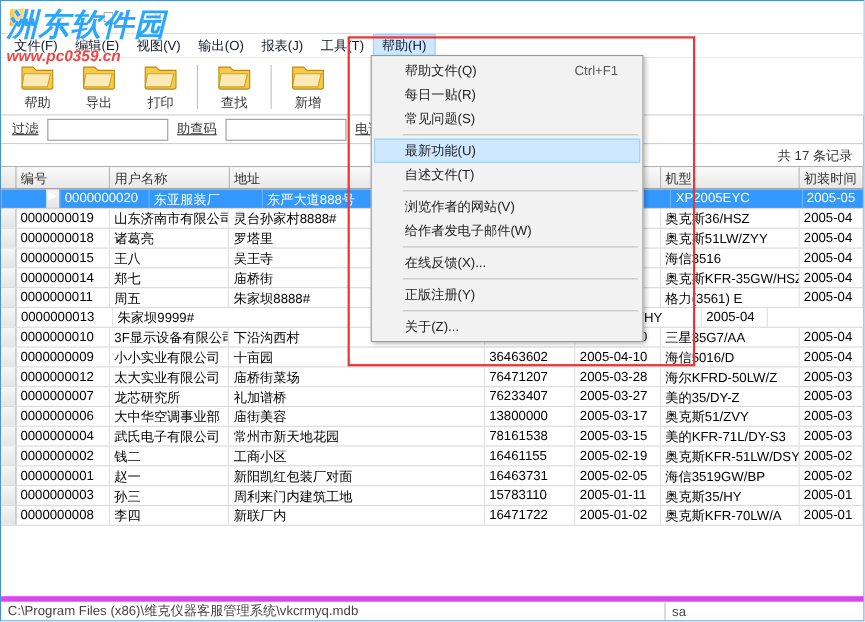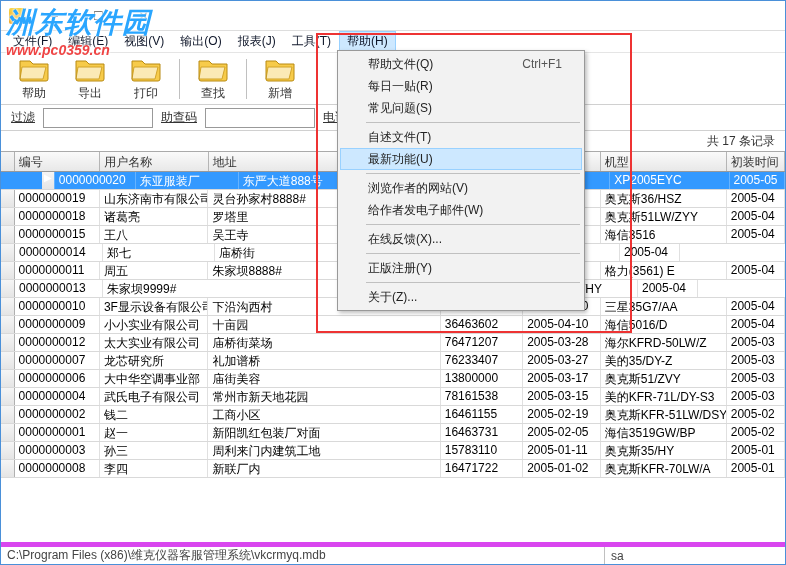--- a/index.html
+++ b/index.html
@@ -182,20 +182,21 @@
           <div class="gc c6">海信3516</div>
           <div class="gc c7">2005-04</div>
         </div>
         <div class="grow">
           <div class="gc c0"></div>
           <div class="gc c1">0000000014</div>
           <div class="gc c2">郑七</div>
           <div class="gc c3">庙桥街</div>
           <div class="gc c4"></div>
           <div class="gc c5"></div>
+          <div class="gc c6">奥克斯KFR-35GW/HSZ</div>
           <div class="gc c7">2005-04</div>
         </div>
         <div class="grow">
           <div class="gc c0"></div>
           <div class="gc c1">0000000011</div>
           <div class="gc c2">周五</div>
           <div class="gc c3">朱家坝8888#</div>
           <div class="gc c4"></div>
           <div class="gc c5"></div>
           <div class="gc c6">格力(3561) E</div>
@@ -324,25 +325,25 @@
       <span>帮助文件(Q)</span>
       <span class="sc">Ctrl+F1</span>
     </div>
     <div class="dmitem">
       <span>每日一贴(R)</span>
     </div>
     <div class="dmitem">
       <span>常见问题(S)</span>
     </div>
     <div class="dsep"></div>
-    <div class="dmitem">
-      <span>自述文件(T)</span>
-    </div>
     <div class="dmitem hl">
       <span>最新功能(U)</span>
+    </div>
+    <div class="dmitem">
+      <span>自述文件(T)</span>
     </div>
     <div class="dsep"></div>
     <div class="dmitem">
       <span>浏览作者的网站(V)</span>
     </div>
     <div class="dmitem">
       <span>给作者发电子邮件(W)</span>
     </div>
     <div class="dsep"></div>
     <div class="dmitem">

